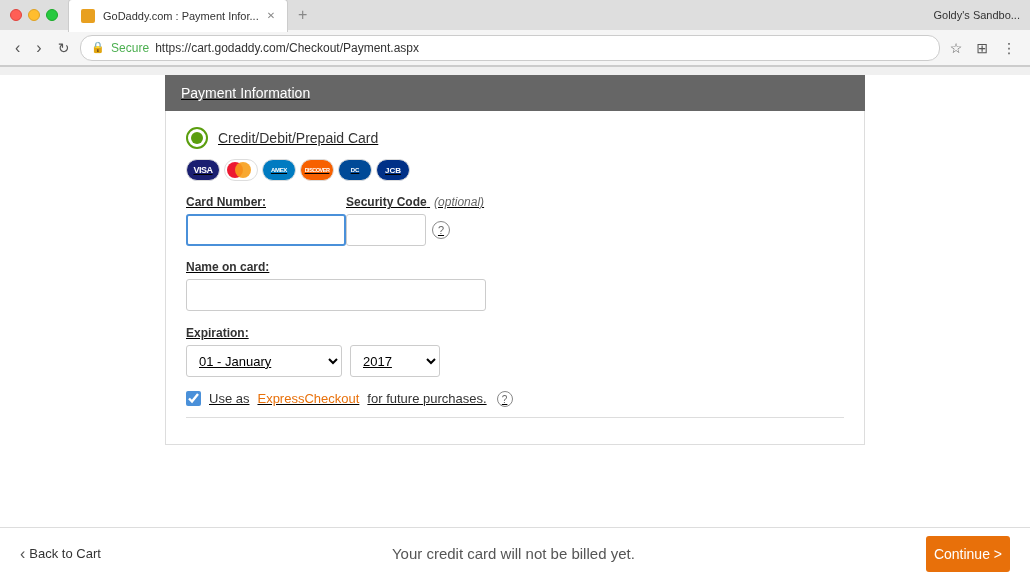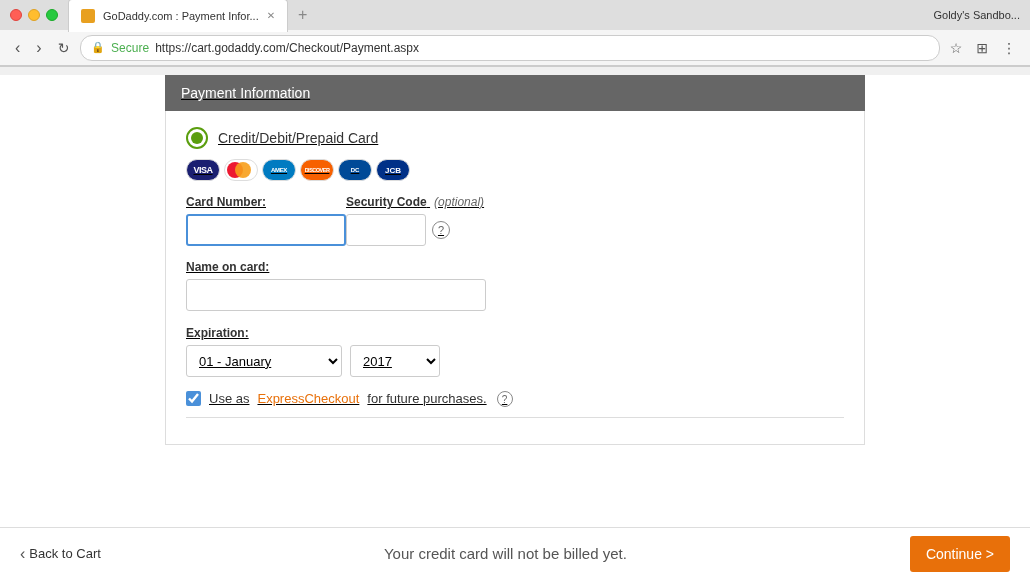--- a/index.html
+++ b/index.html
@@ -392,21 +392,21 @@
       flex: 1;
       text-align: center;
       font-size: 15px;
       color: #555;
     }
     .continue-btn {
       background: #e8700a;
       color: white;
       border: none;
       border-radius: 3px;
-      padding: 10px 16px;
+      padding: 10px 8px;
       font-size: 14px;
       cursor: pointer;
       font-weight: 500;
       white-space: nowrap;
     }
 
     
     .mc-circles {
       position: relative;
       width: 28px;

